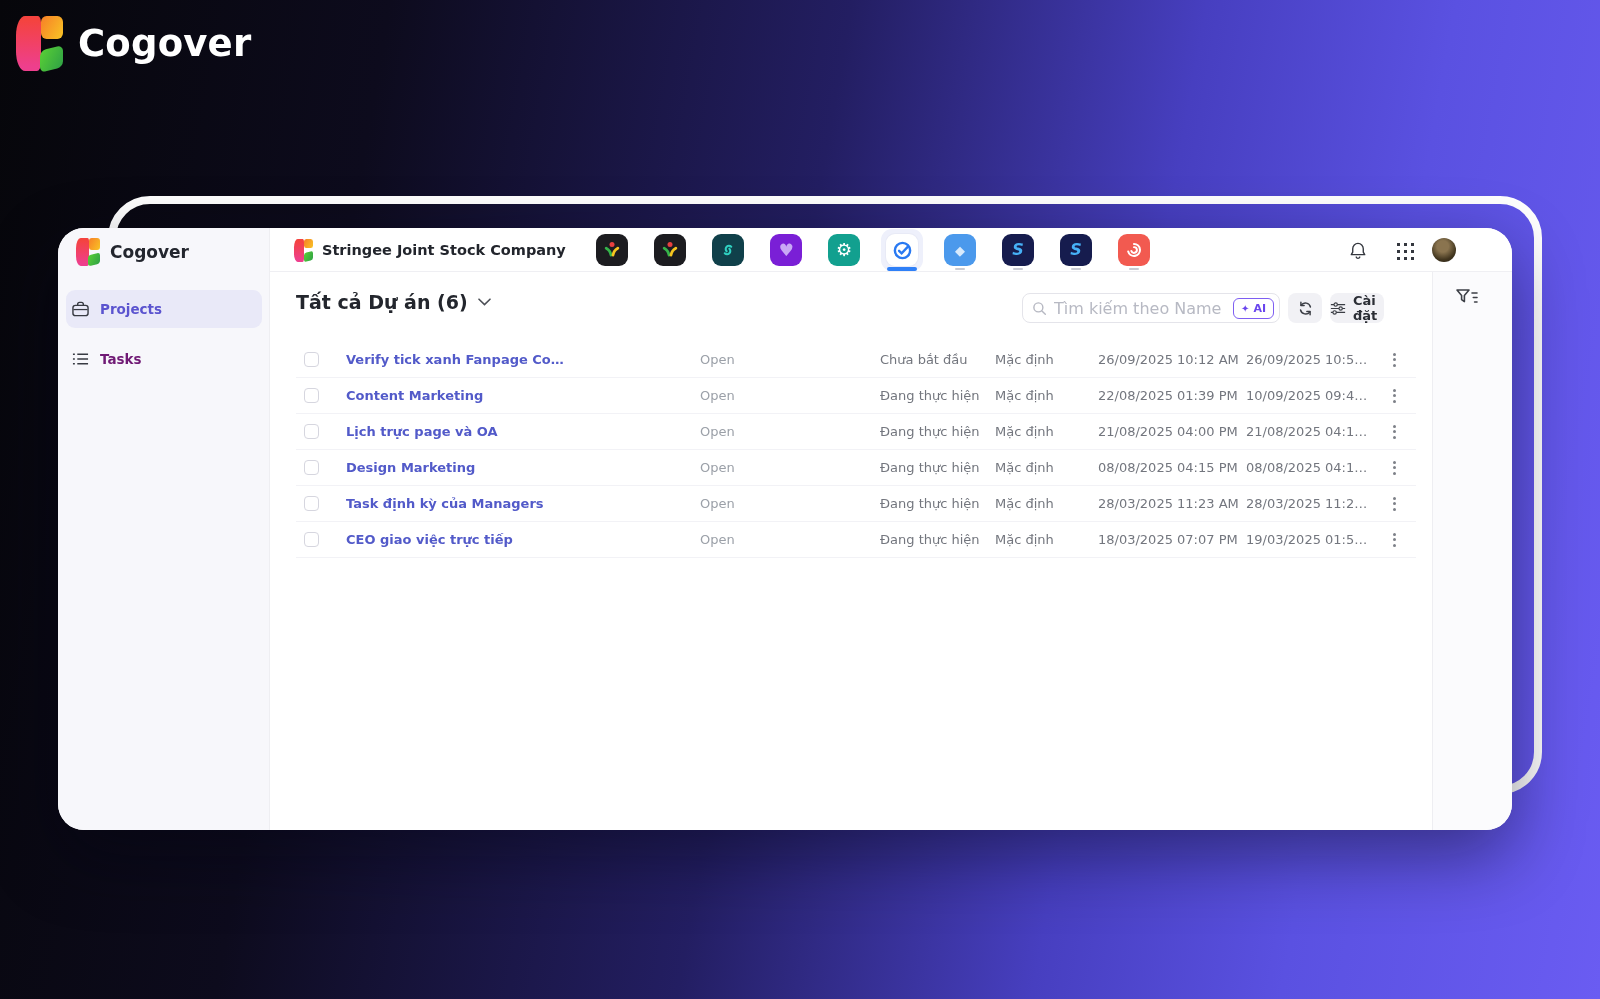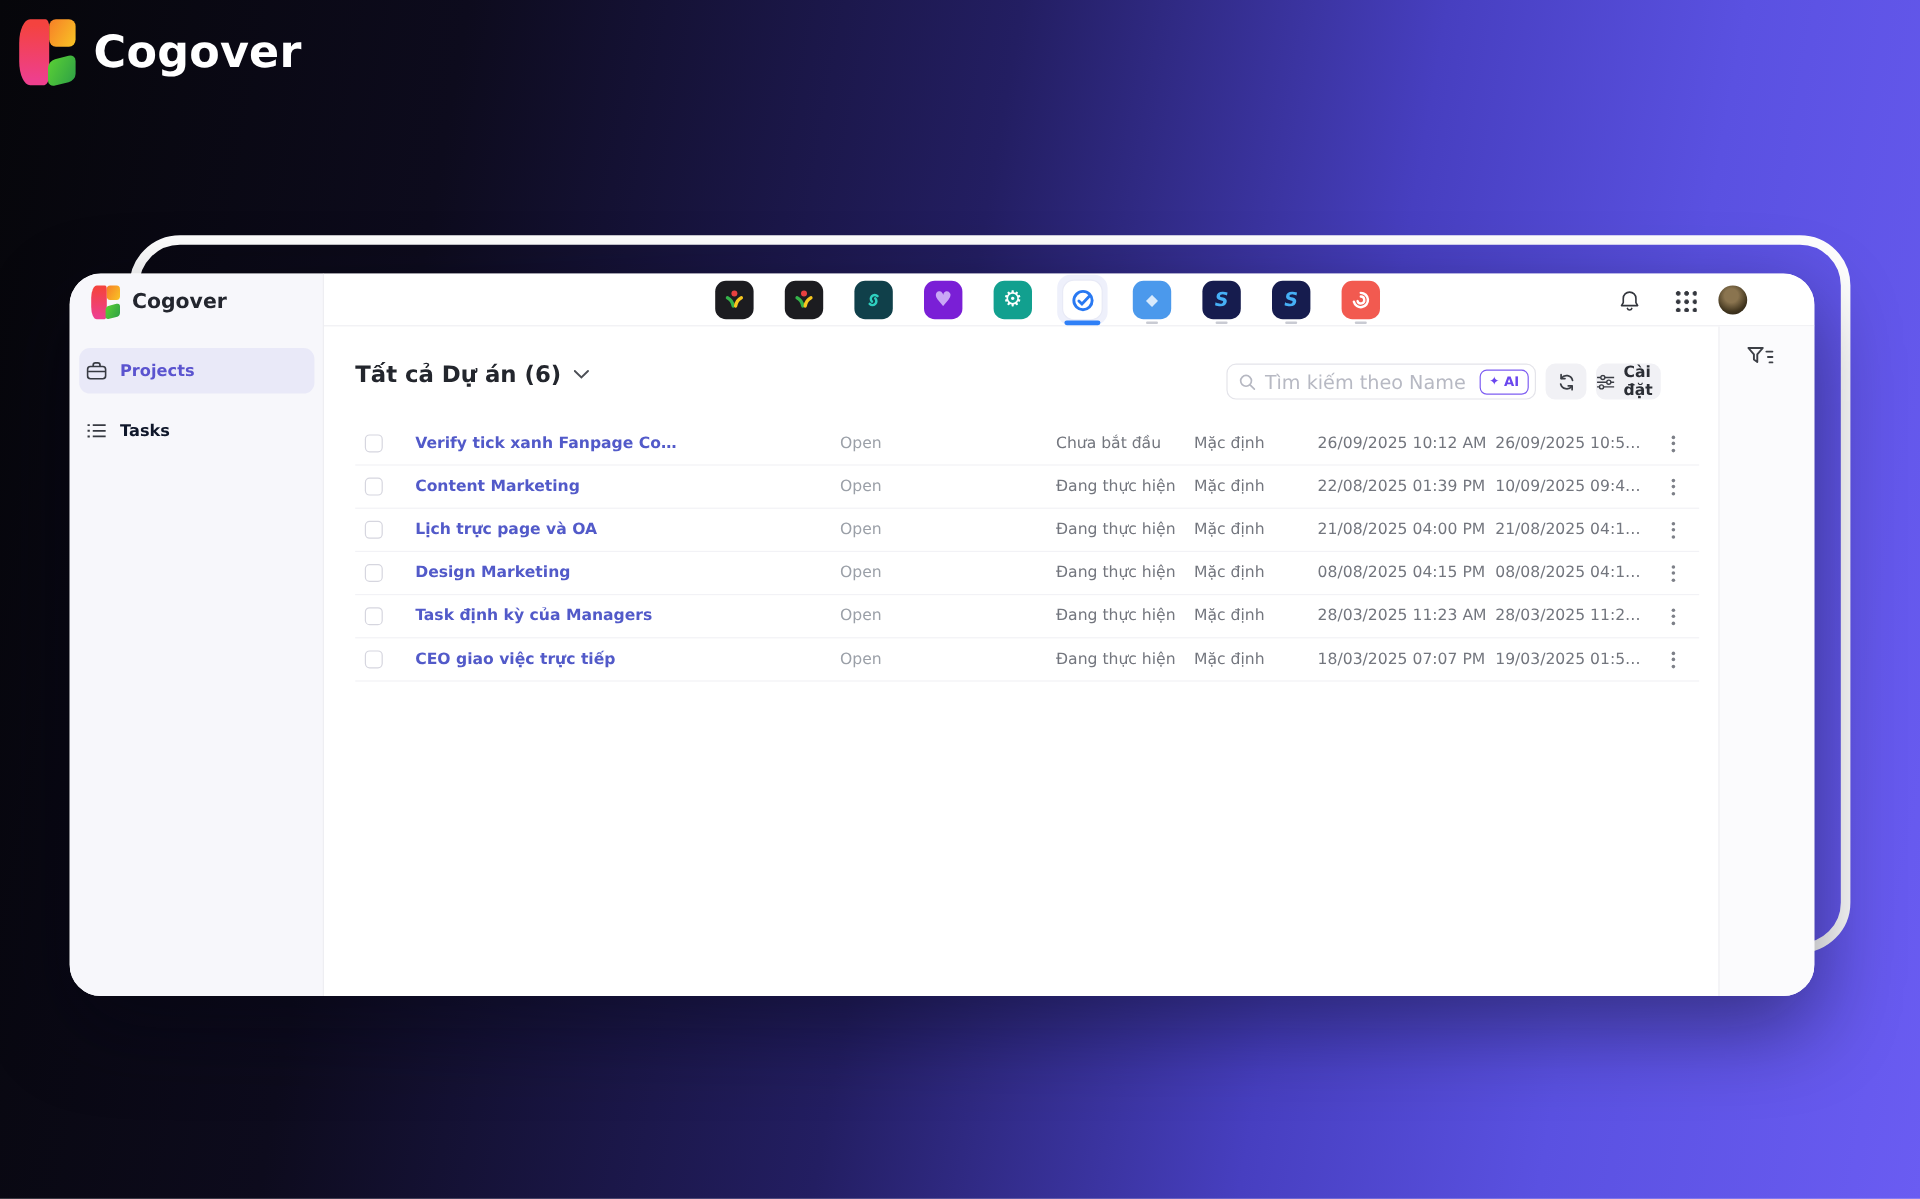--- a/index.html
+++ b/index.html
@@ -30,21 +30,21 @@
   .window{left:58px;top:228px;width:1454px;height:602px;background:#fff;border-radius:26px;overflow:hidden;
     box-shadow:0 26px 70px rgba(4,4,18,.45)}
 
   
   .sidebar{left:0;top:0;width:212px;height:602px;background:#f7f7fb;border-right:1px solid #eeeef2}
   .sb-logo{left:18px;top:10px;display:flex;align-items:center;gap:10px}
   .sb-logo .cg{width:24px;height:28px}
   .sb-logo-text{font-size:17px;font-weight:800;color:#23262e}
   .sb-item{left:8px;width:196px;height:38px;border-radius:9px;display:flex;align-items:center;gap:11px;padding:0 6px;cursor:pointer}
   .sb-item.active{background:#e9e9f8}
-  .sb-item .lbl{font-size:13.5px;font-weight:700;color:#0f172a}
+  .sb-item .lbl{font-size:13.5px;font-weight:700;color:#701a75}
   .sb-item.active .lbl{color:#5b54cf}
 
   
   .topbar{left:212px;top:0;width:1242px;height:44px;background:#fff;border-bottom:1px solid #efeff3}
   .company{left:24px;top:0;height:44px;display:flex;align-items:center;gap:9px}
   .company .cg{width:19px;height:23px}
   .company-name{font-size:14.5px;font-weight:800;color:#22252c}
   .apps{left:326px;top:0;height:44px;display:flex;gap:26px}
   .app-slot{position:relative;width:32px;height:44px;cursor:pointer}
   .app-tile{position:absolute;left:0;top:6px;width:32px;height:32px;border-radius:9px;display:flex;align-items:center;justify-content:center;font-weight:800}
@@ -62,21 +62,21 @@
   .bell-btn{left:1078px}.grid-btn{left:1124px}
   .grid-ic{width:20px;height:20px;background-image:radial-gradient(circle,#34373e 1.7px,transparent 2px);background-size:7px 7px;background-position:1px 1px}
   .user-avatar{left:1162px;top:10px;width:24px;height:24px;border-radius:50%;cursor:pointer;
     background:radial-gradient(circle at 45% 35%,#8a744f 0 28%,#42361f 65%,#1f1910 100%)}
 
   
   .rail{left:1374px;top:44px;width:80px;height:558px;background:#fbfbfd;border-left:1px solid #eeeef2}
   .rail .f-ic{left:22px;top:16px;cursor:pointer}
 
   
-  .main{left:212px;top:56px;width:1162px;height:558px;background:#fff}
+  .main{left:212px;top:46px;width:1162px;height:558px;background:#fff}
   .page-title-wrap{left:26px;top:17px;display:flex;align-items:center;gap:10px}
   .page-title{font-size:19px;font-weight:800;color:#23262d}
   .search{left:752px;top:19px;width:258px;height:30px;border:1px solid #e4e4ea;border-radius:8px;background:#fff;display:flex;align-items:center;padding:0 5px 0 9px;gap:7px}
   .search input{flex:1;border:none;outline:none;font-size:16px;color:#555;background:transparent;font-family:inherit;min-width:0}
   .search input::placeholder{color:#b7b9c3}
   .ai-badge{display:flex;align-items:center;gap:4px;height:21px;padding:0 7px;border:1.5px solid #7e5ef2;border-radius:6px;color:#6a46ee;font-size:11px;font-weight:800;cursor:pointer;background:#fff}
   .ai-badge .sp{font-size:10px}
   .tool-btn{top:19px;height:30px;border-radius:8px;background:#f1f1f5;display:flex;align-items:center;justify-content:center;gap:7px;cursor:pointer}
   .refresh-btn{left:1018px;width:34px}
   .settings-btn{left:1060px;width:54px;font-size:13px;font-weight:700;color:#2b2e35}
@@ -148,20 +148,28 @@
         <svg width="17" height="14" viewBox="0 0 18 14">
             <path d="M5.6 2h11.4M5.6 7h11.4M5.6 12h11.4" stroke="#373a42" stroke-width="1.5"></path>
             <path d="M1 2h2M1 7h2M1 12h2" stroke="#373a42" stroke-width="1.7"></path>
           </svg>
       </span>
       <span class="lbl">Tasks</span>
     </div>
   </div>
 
   <div class="abs topbar">
+    <div class="abs company">
+      <span class="cg">
+          <i class="bar"></i>
+          <i class="top"></i>
+          <i class="bot"></i>
+        </span>
+      <span class="company-name">Stringee Joint Stock Company</span>
+    </div>
 
     <div class="abs apps">
       <div class="app-slot">
         <div class="app-tile bg-black">
           <svg width="20" height="20" viewBox="0 0 20 20">
               <circle cx="10" cy="4.6" r="2.5" fill="#e8403f"></circle>
               <path d="M4.2 8.2c2.6 1.4 4.2 3.4 4.8 6.8" stroke="#35b44a" stroke-width="2.8" fill="none" stroke-linecap="round"></path>
               <path d="M15.8 8.2c-2.6 1.4-4.2 3.4-4.8 6.8" stroke="#f6c61f" stroke-width="2.8" fill="none" stroke-linecap="round"></path>
             </svg>
         </div>

